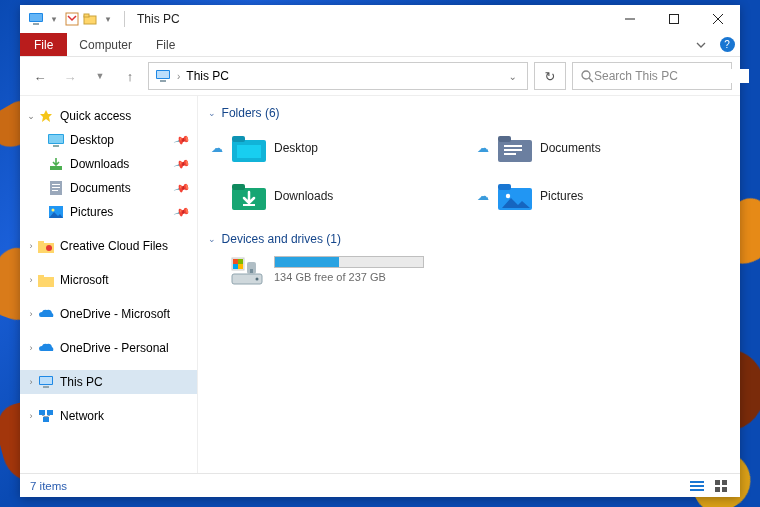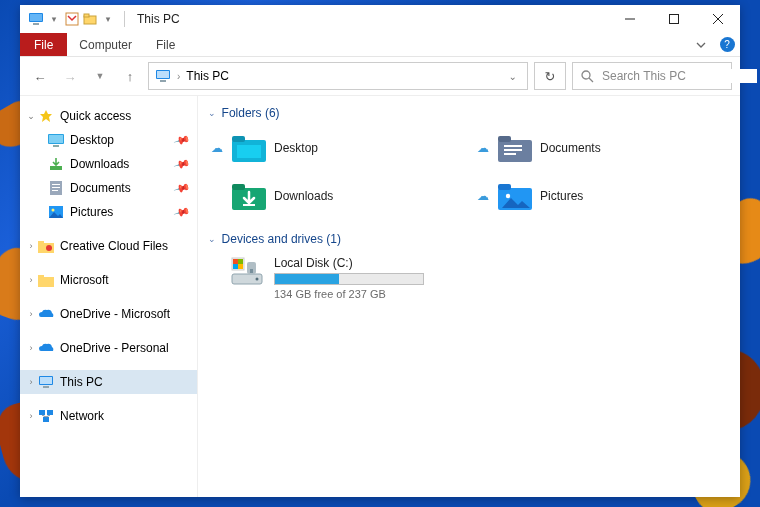--- a/index.html
+++ b/index.html
@@ -41,21 +41,21 @@
   .ribbon .help { width:26px; display:flex; align-items:center; justify-content:center;}
   .help-circle { width:15px; height:15px; border-radius:50%; background:#1976d2; color:#fff; font-size:10px; display:flex; align-items:center; justify-content:center;}
 
   
   .navrow { height:38px; display:flex; align-items:center; padding:0 8px; gap:6px; }
   .nav-btn { width:24px; height:24px; display:flex; align-items:center; justify-content:center; color:#555; font-size:13px;}
   .nav-btn.disabled { color:#bbb; }
   .addressbar { flex:1; height:28px; border:1px solid #ccc; display:flex; align-items:center; padding:0 6px; font-size:12px; gap:6px; }
   .addressbar .dd { margin-left:auto; color:#777; font-size:10px; padding:0 4px;}
   .refresh { width:32px; height:28px; border:1px solid #ccc; display:flex; align-items:center; justify-content:center; color:#555; font-size:13px;}
-  .search { width:160px; height:28px; border:1px solid #ccc; display:flex; align-items:center; padding:0 8px; color:#888; font-size:12px; gap:8px;}
+  .search { width:160px; height:28px; border:1px solid #ccc; display:flex; align-items:center; padding:0 8px; color:#888; font-size:12px; }
   .search input { border:none; outline:none; flex:1; font-size:12px; color:#333;}
   .search input::placeholder { color:#8a8a8a; }
 
   
   .body { flex:1; display:flex; min-height:0; border-top:1px solid #eee;}
   .sidebar { width:178px; border-right:1px solid #eee; padding:8px 0; font-size:12px; overflow:auto;}
   .tree-item { display:flex; align-items:center; height:24px; padding-right:6px; position:relative;}
   .tree-item.selected { background:#d8e6f2;}
   .chev { width:14px; text-align:center; color:#777; font-size:9px;}
   .tree-icon { width:16px; height:16px; margin-right:6px; display:inline-flex; align-items:center; justify-content:center;}
@@ -396,25 +396,44 @@
               <rect x="8" y="3" width="5" height="5" fill="#7fba00"></rect>
             <rect x="3" y="8" width="5" height="5" fill="#00a4ef"></rect>
               <rect x="8" y="8" width="5" height="5" fill="#ffb900"></rect>
             <rect x="2" y="18" width="30" height="10" rx="2" fill="#cfd8dc" stroke="#90a4ae"></rect>
             <circle cx="27" cy="23" r="1.5" fill="#546e7a"></circle>
             <rect x="17" y="6" width="9" height="12" rx="2" fill="#b0bec5"></rect>
               <rect x="20" y="13" width="3" height="4" fill="#78909c"></rect>
           </svg>
         </span>
         <div class="drive-info">
-          <div class="drive-name">Local Disk (C:)</div>
           <div class="progress">
             <div class="fill" id="drive0-fill" style="width: 43.5%;"></div>
           </div>
           <div class="drive-free">134 GB free of 237 GB</div>
         </div>
       </div>
 
     </div>
   </div>
 
+  <div class="statusbar">
+    <span>7 items</span>
+    <div class="view-toggles">
+      <div class="vt active">
+        <svg width="14" height="12">
+            <rect x="0" y="1" width="14" height="2" fill="currentColor"></rect>
+            <rect x="0" y="5" width="14" height="2" fill="currentColor"></rect>
+            <rect x="0" y="9" width="14" height="2" fill="currentColor"></rect>
+          </svg>
+      </div>
+      <div class="vt">
+        <svg width="12" height="12">
+            <rect x="0" y="0" width="5" height="5" fill="currentColor"></rect>
+            <rect x="7" y="0" width="5" height="5" fill="currentColor"></rect>
+            <rect x="0" y="7" width="5" height="5" fill="currentColor"></rect>
+            <rect x="7" y="7" width="5" height="5" fill="currentColor"></rect>
+          </svg>
+      </div>
+    </div>
+  </div>
 
 </div>
 
 </body></html>

